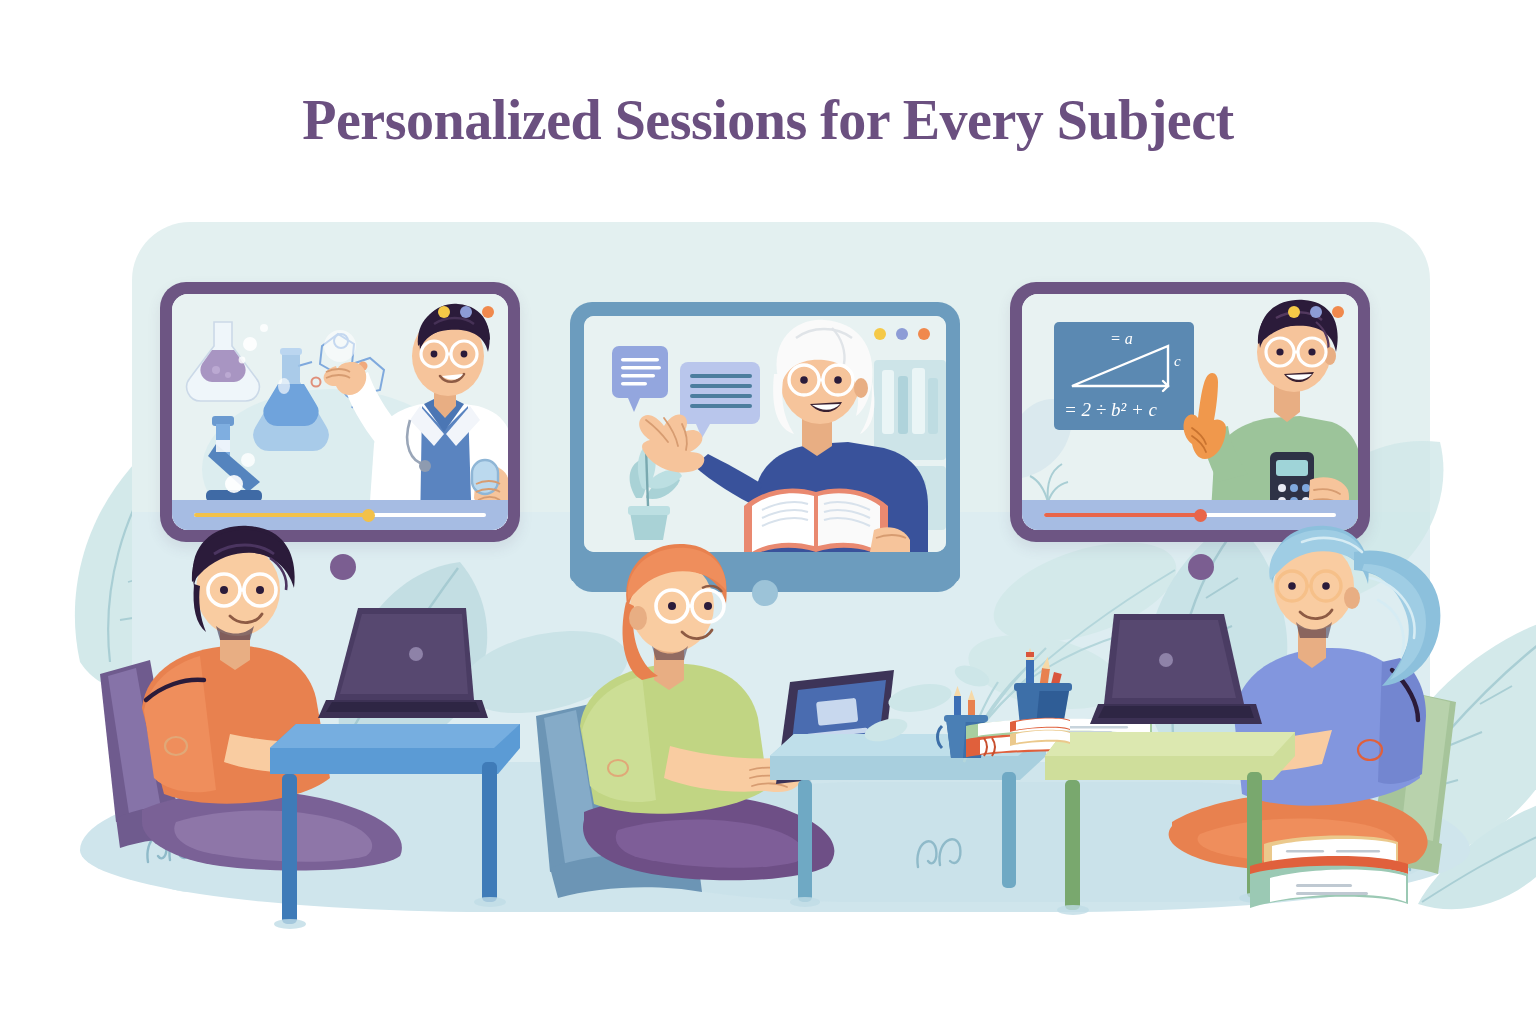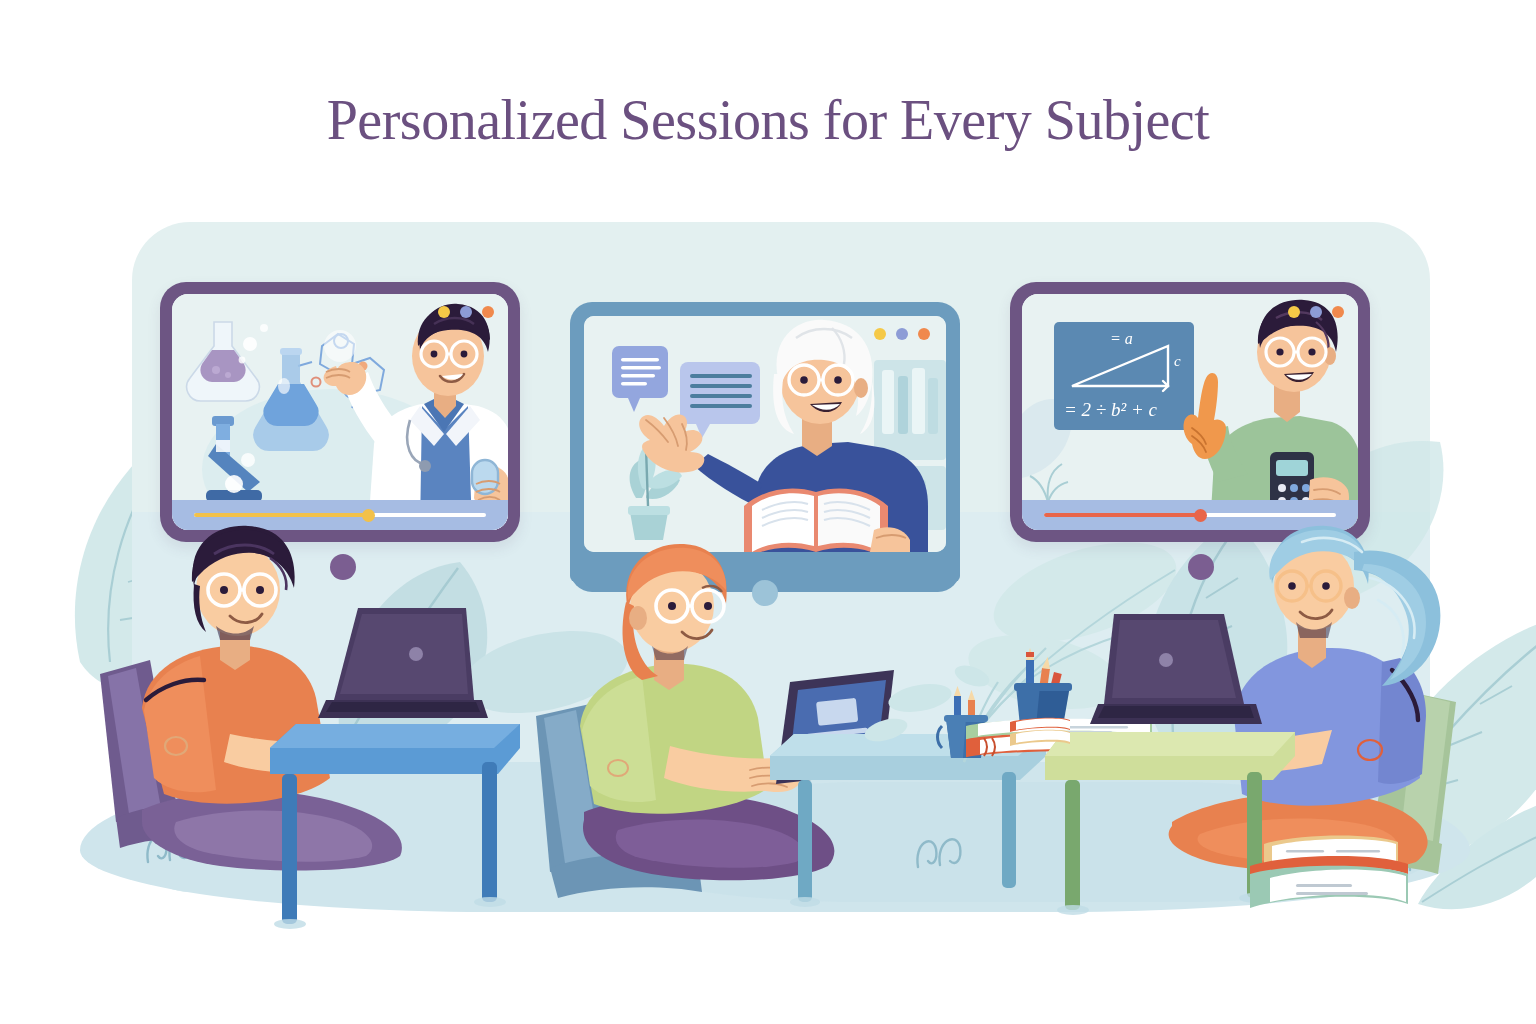--- a/index.html
+++ b/index.html
@@ -9,21 +9,21 @@
     font-family:"Liberation Sans", sans-serif;
     overflow:hidden;
   }
   #stage{position:relative;width:1536px;height:1024px;}
 
   
   .title{
     position:absolute;left:0;top:88px;width:1536px;
     text-align:center;
     font-family:"Liberation Serif", serif;
-    font-weight:400;
+    font-weight:700;
     font-size:56px;
     letter-spacing:-0.5px;
     color:#6B5080;
     white-space:nowrap;
   }
 
   
   .scene{
     position:absolute;left:70px;top:222px;width:1400px;height:680px;
   }

